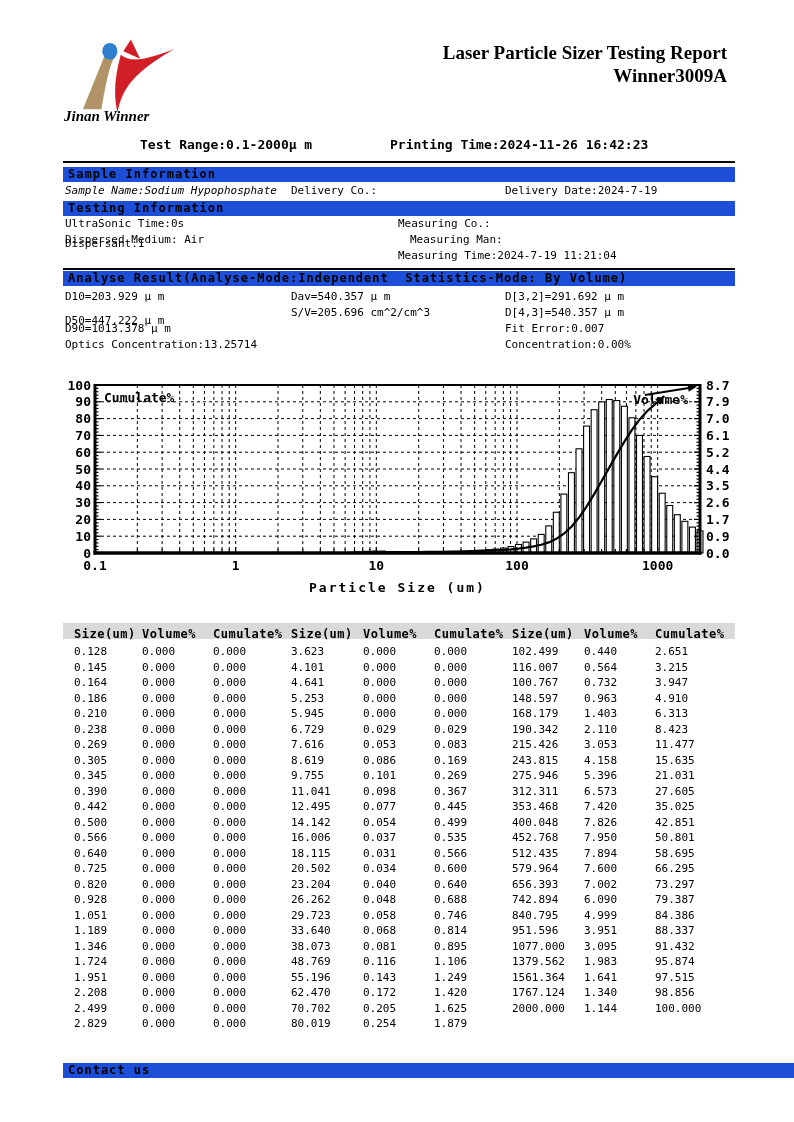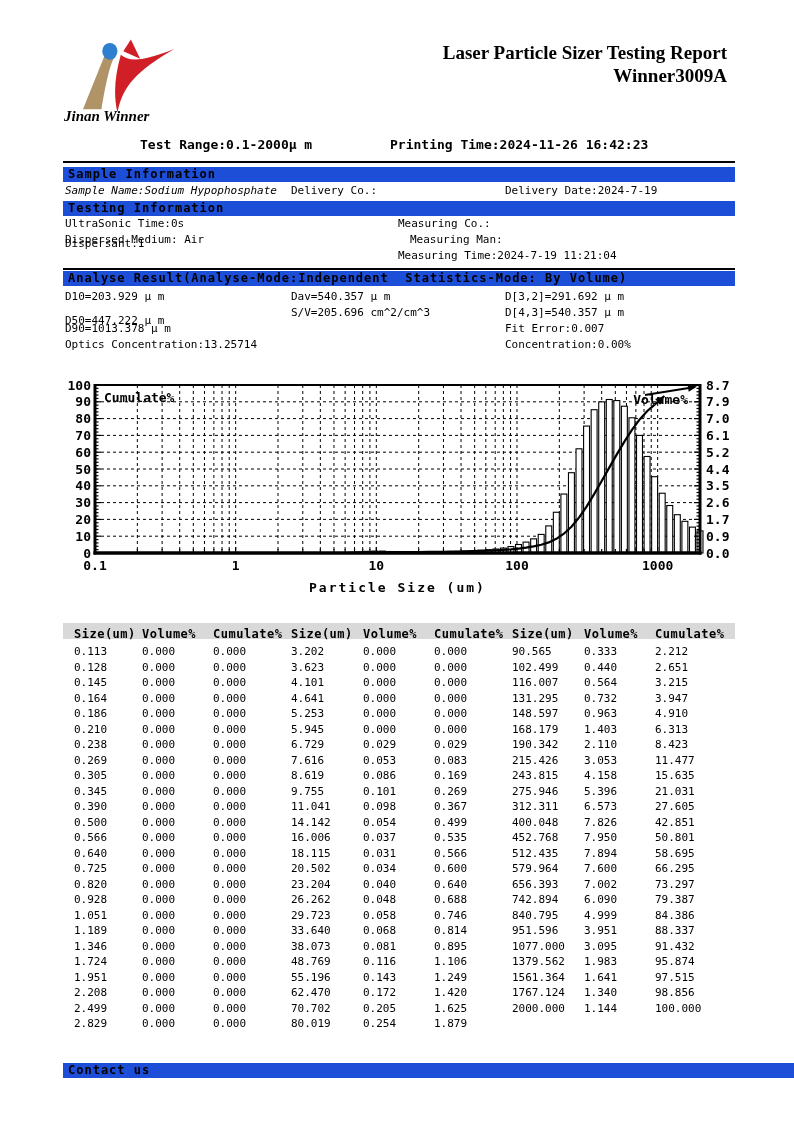--- a/index.html
+++ b/index.html
@@ -372,31 +372,20 @@
           <th>Size(um)</th>
           <th>Volume%</th>
           <th>Cumulate%</th>
           <th>Size(um)</th>
           <th>Volume%</th>
           <th>Cumulate%</th>
         </tr>
       </thead>
     <tbody>
         <tr>
-          <td>0.113</td>
-          <td>0.000</td>
-          <td>0.000</td>
-          <td>3.202</td>
-          <td>0.000</td>
-          <td>0.000</td>
-          <td>90.565</td>
-          <td>0.333</td>
-          <td>2.212</td>
-        </tr>
-        <tr>
           <td>0.128</td>
           <td>0.000</td>
           <td>0.000</td>
           <td>3.623</td>
           <td>0.000</td>
           <td>0.000</td>
           <td>102.499</td>
           <td>0.440</td>
           <td>2.651</td>
         </tr>
@@ -411,21 +400,21 @@
           <td>0.564</td>
           <td>3.215</td>
         </tr>
         <tr>
           <td>0.164</td>
           <td>0.000</td>
           <td>0.000</td>
           <td>4.641</td>
           <td>0.000</td>
           <td>0.000</td>
-          <td>131.295</td>
+          <td>100.767</td>
           <td>0.732</td>
           <td>3.947</td>
         </tr>
         <tr>
           <td>0.186</td>
           <td>0.000</td>
           <td>0.000</td>
           <td>5.253</td>
           <td>0.000</td>
           <td>0.000</td>
@@ -493,20 +482,31 @@
           <td>0.000</td>
           <td>0.000</td>
           <td>11.041</td>
           <td>0.098</td>
           <td>0.367</td>
           <td>312.311</td>
           <td>6.573</td>
           <td>27.605</td>
         </tr>
         <tr>
+          <td>0.442</td>
+          <td>0.000</td>
+          <td>0.000</td>
+          <td>12.495</td>
+          <td>0.077</td>
+          <td>0.445</td>
+          <td>353.468</td>
+          <td>7.420</td>
+          <td>35.025</td>
+        </tr>
+        <tr>
           <td>0.500</td>
           <td>0.000</td>
           <td>0.000</td>
           <td>14.142</td>
           <td>0.054</td>
           <td>0.499</td>
           <td>400.048</td>
           <td>7.826</td>
           <td>42.851</td>
         </tr>

